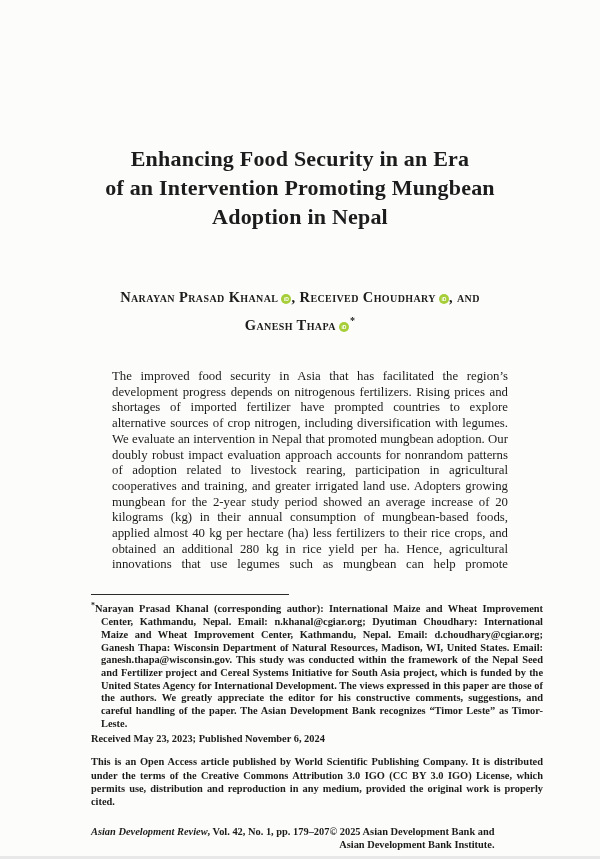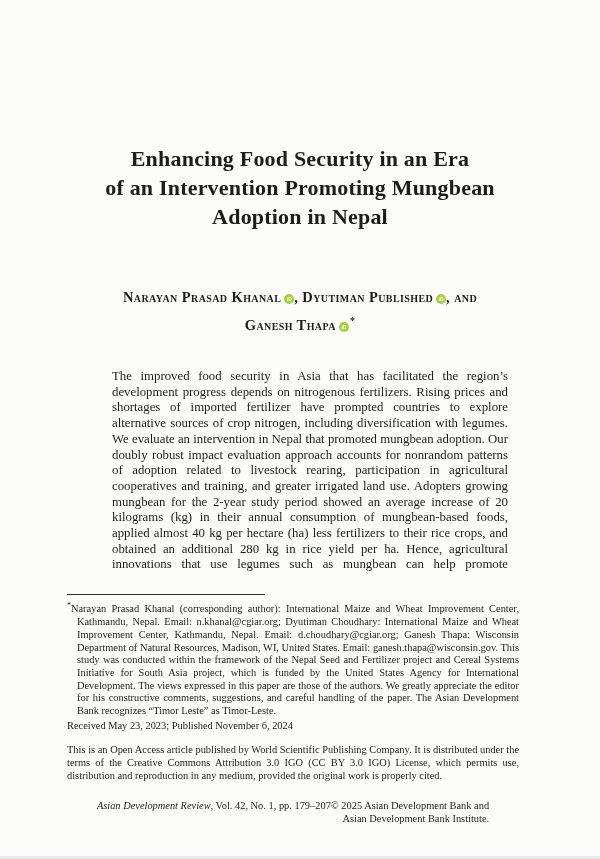--- a/index.html
+++ b/index.html
@@ -58,24 +58,25 @@
     margin: 0;
     font-size: 12.8px;
     line-height: 15.7px;
     text-align: justify;
     text-align-last: justify;
     max-height: 206px;
     overflow: hidden;
   }
   .bottom {
     position: absolute;
-    top: 594px; left: 67px;
+    top: 594px; left: 91px;
     width: 452px;
     font-size: 10.4px;
     line-height: 12.7px;
+    font-weight: bold;
   }
   .fn-rule {
     width: 198px;
     height: 0;
     border-top: 1.3px solid #2a2a2a;
     margin: 0 0 5px 0;
   }
   .footnote {
     margin: 0;
     text-align: justify;
@@ -84,41 +85,41 @@
   }
   .footnote sup { font-size: 8px; }
   .received { margin: 2px 0 0 0; }
   .license {
     margin: 10px 0 16px 0;
     text-align: justify;
     line-height: 13.4px;
   }
   .footer {
     display: flex;
-    justify-content: center;
+    justify-content: flex-start;
     align-items: flex-start;
     line-height: 13.4px;
   }
   .footer-left { text-align: left; }
   .footer-right { text-align: right; }
   .journal-name { font-style: italic; }
 </style>
 </head>
 <body>
 
 <div class="page">
 
   <h1 class="title">
     <span>Enhancing Food Security in an Era</span>
     <span>of an Intervention Promoting Mungbean</span>
     <span>Adoption in Nepal</span>
   </h1>
 
   <div class="authors">
-    <span>Narayan Prasad Khanal</span><span class="orcid" style="background: rgb(166, 206, 57);">iD</span><span>, </span><span>Dyutiman Published</span><span class="orcid" style="background: rgb(166, 206, 57);">iD</span><span>, and</span><br>
+    <span>Narayan Prasad Khanal</span><span class="orcid" style="background: rgb(166, 206, 57);">iD</span><span>, </span><span>Received Choudhary</span><span class="orcid" style="background: rgb(166, 206, 57);">iD</span><span>, and</span><br>
     <span>Ganesh Thapa</span><span class="orcid" style="background: rgb(166, 206, 57);">iD</span><span class="corresp-mark">*</span>
   </div>
 
   <p class="abstract">The improved food security in Asia that has facilitated the region’s development progress depends on nitrogenous fertilizers. Rising prices and shortages of imported fertilizer have prompted countries to explore alternative sources of crop nitrogen, including diversification with legumes. We evaluate an intervention in Nepal that promoted mungbean adoption. Our doubly robust impact evaluation approach accounts for nonrandom patterns of adoption related to livestock rearing, participation in agricultural cooperatives and training, and greater irrigated land use. Adopters growing mungbean for the 2-year study period showed an average increase of 20 kilograms (kg) in their annual consumption of mungbean-based foods, applied almost 40 kg per hectare (ha) less fertilizers to their rice crops, and obtained an additional 280 kg in rice yield per ha. Hence, agricultural innovations that use legumes such as mungbean can help promote sustainable intensification of cereal-based</p>
 
   <div class="bottom">
     <div class="fn-rule"></div>
 
     <p class="footnote"><sup>*</sup><span>Narayan Prasad Khanal (corresponding author): International Maize and Wheat Improvement Center, Kathmandu, Nepal. Email: n.khanal@cgiar.org; Dyutiman Choudhary: International Maize and Wheat Improvement Center, Kathmandu, Nepal. Email: d.choudhary@cgiar.org; Ganesh Thapa: Wisconsin Department of Natural Resources, Madison, WI, United States. Email: ganesh.thapa@wisconsin.gov. This study was conducted within the framework of the Nepal Seed and Fertilizer project and Cereal Systems Initiative for South Asia project, which is funded by the United States Agency for International Development. The views expressed in this paper are those of the authors. We greatly appreciate the editor for his constructive comments, suggestions, and careful handling of the paper. The Asian Development Bank recognizes “Timor Leste” as Timor-Leste.</span></p>
 

